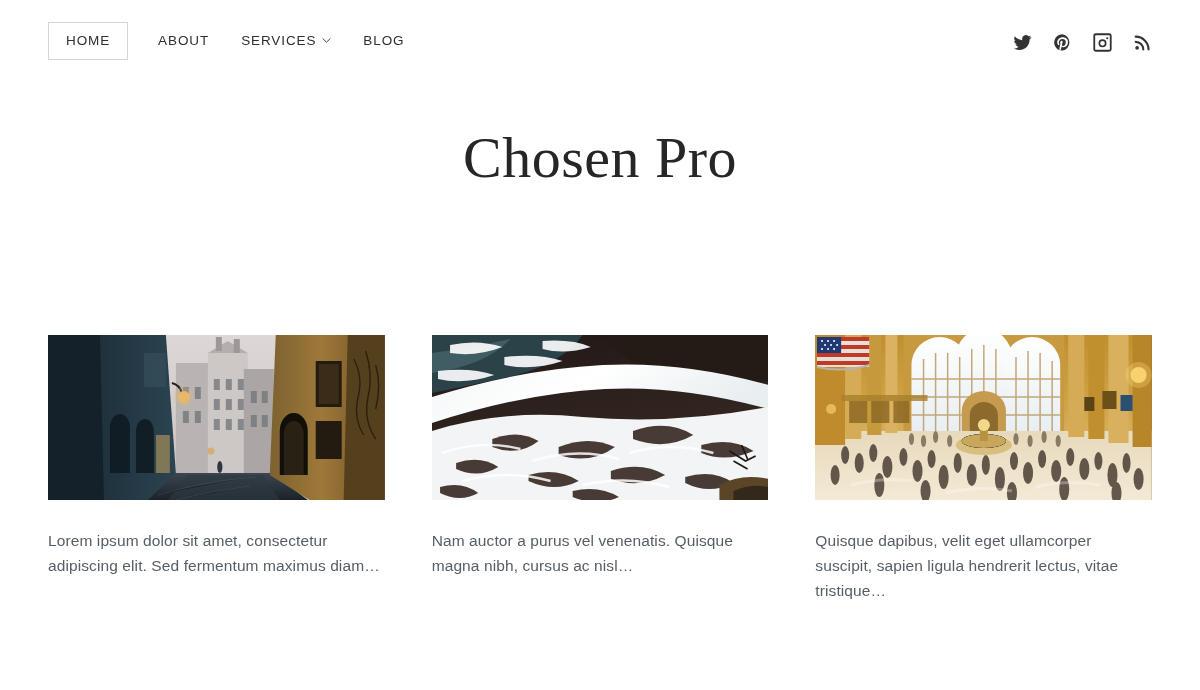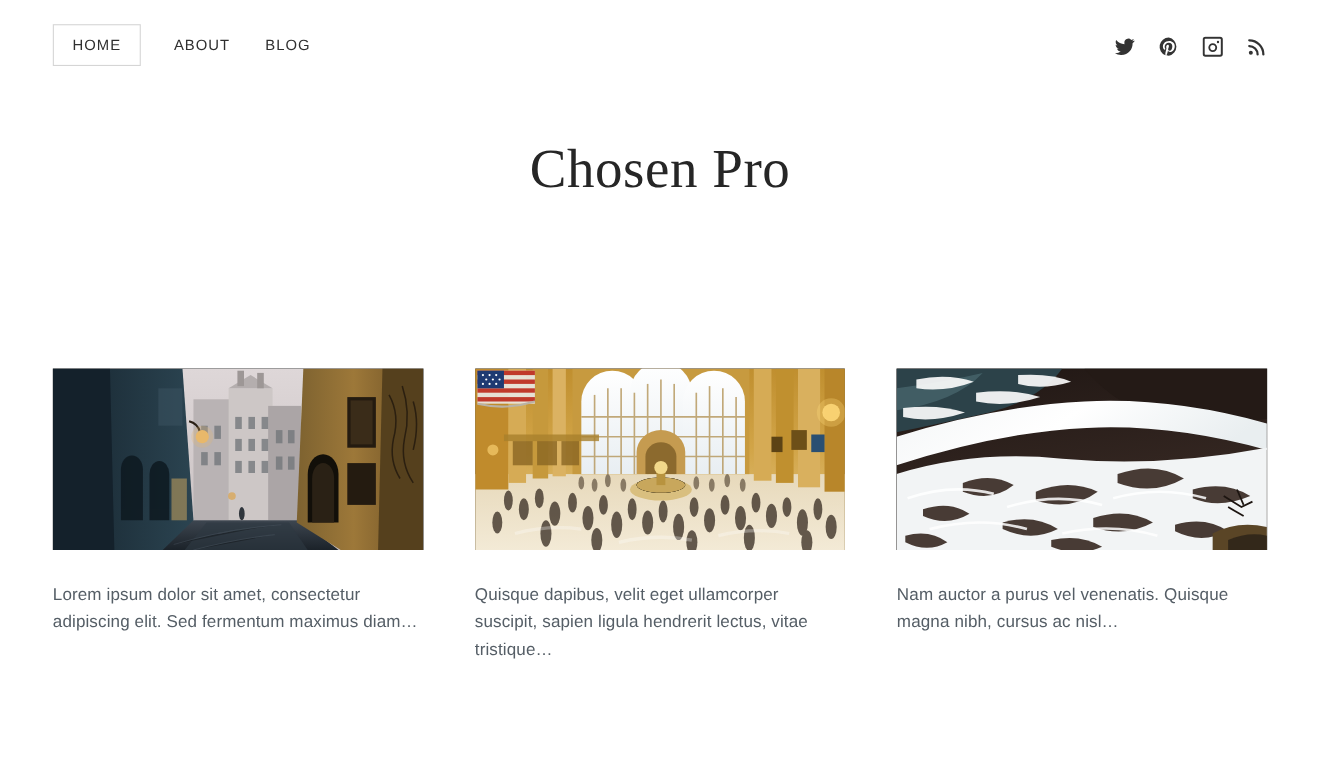--- a/index.html
+++ b/index.html
@@ -90,21 +90,21 @@
   .hero {
     position: absolute;
     top: 128px;
     left: 0;
     width: 1200px;
     text-align: center;
   }
   .hero-title {
     margin: 0;
     font-family: "Liberation Serif", "DejaVu Serif", serif;
-    font-size: 50px;
+    font-size: 58px;
     font-weight: 400;
     line-height: 1.02;
     color: #262626;
     letter-spacing: 0.5px;
   }
   .hero-tagline {
     margin: 14px 0 0 0;
     font-size: 12.5px;
     letter-spacing: 1.5px;
     color: #5c5c5c;
@@ -153,20 +153,28 @@
 <div class="page">
 
   <header class="site-header">
 
     <nav class="main-nav">
       <a class="nav-item is-current" href="#">
         <span>HOME</span>
       </a>
       <a class="nav-item" href="#">
         <span>ABOUT</span>
+      </a>
+      <a class="nav-item" href="#">
+        <span>SERVICES</span>
+        <span class="chevron-down">
+          <svg viewBox="0 0 12 12" width="9" height="9" aria-hidden="true">
+            <path d="M1.2 3.6 L6 8.3 L10.8 3.6" fill="none" stroke="#2f2f2f" stroke-width="1.2" stroke-linecap="round" stroke-linejoin="round"></path>
+          </svg>
+        </span>
       </a>
       <a class="nav-item" href="#">
         <span>BLOG</span>
       </a>
     </nav>
 
     <div class="social-list">
       <a class="social-link" href="#">
         <svg viewBox="0 0 24 24" width="19" height="19" aria-hidden="true">
           <path fill="#333333" d="M23 4.9c-.8.4-1.7.6-2.6.8 1-.6 1.7-1.5 2-2.6-.9.5-1.9.9-2.9 1.1A4.6 4.6 0 0 0 11.6 8c0 .4 0 .7.1 1-3.8-.2-7.2-2-9.5-4.8-.4.7-.6 1.5-.6 2.3 0 1.6.8 3 2 3.8-.7 0-1.5-.2-2.1-.6 0 2.2 1.6 4.1 3.7 4.5-.4.1-.8.2-1.2.2-.3 0-.6 0-.9-.1.6 1.8 2.3 3.2 4.3 3.2a9.2 9.2 0 0 1-5.7 2c-.4 0-.7 0-1.1-.1A13 13 0 0 0 8 21.5c8.4 0 13-7 13-13v-.6c.9-.6 1.6-1.4 2.2-2.3z"></path>
@@ -292,20 +300,86 @@
           <ellipse cx="172" cy="132" rx="2.6" ry="6" fill="#1e252c" opacity="0.9"></ellipse>
 
           <g stroke="#5c6874" stroke-width="1" opacity="0.28">
             <path d="M110 160 q40 -12 80 -16"></path>
             <path d="M128 165 q38 -10 74 -14"></path>
             <path d="M150 150 q30 -6 58 -8"></path>
           </g>
         </svg>
       </a>
       <p class="post-excerpt">Lorem ipsum dolor sit amet, consectetur adipiscing elit. Sed fermentum maximus diam…</p>
+    </article>
+
+    <article class="post-card">
+      <a class="post-thumb" href="#">
+        <svg viewBox="0 0 335 165" preserveAspectRatio="none" aria-hidden="true">
+          <defs>
+            <linearGradient id="deepWater" x1="0" y1="0" x2="0.3" y2="1">
+              <stop offset="0%" stop-color="#201714"></stop>
+              <stop offset="100%" stop-color="#3b2c26"></stop>
+            </linearGradient>
+            <linearGradient id="foamBand" x1="0" y1="0" x2="1" y2="0.25">
+              <stop offset="0%" stop-color="#f4f6f7"></stop>
+              <stop offset="50%" stop-color="#ffffff"></stop>
+              <stop offset="100%" stop-color="#e9eef0"></stop>
+            </linearGradient>
+          </defs>
+          <rect x="0" y="0" width="335" height="165" fill="url(#deepWater)"></rect>
+
+          <path d="M0 0 h150 q-20 28 -66 40 Q40 50 0 58 z" fill="#2c4249"></path>
+          <path d="M0 18 q44 -6 78 -14 q-24 26 -78 34 z" fill="#4a6970" opacity="0.7"></path>
+
+          <path d="M170 0 h165 v46 q-70 8 -120 -10 Q190 24 170 0 z" fill="#241a16"></path>
+
+          <path d="M0 62 Q90 34 170 30 Q250 26 335 50 L335 74 Q248 50 172 54 Q92 58 0 88 z" fill="url(#foamBand)"></path>
+
+          <g fill="#ffffff" opacity="0.9">
+            <path d="M18 10 q28 -6 52 2 q-26 10 -52 6 z"></path>
+            <path d="M72 22 q34 -4 58 4 q-30 10 -58 4 z"></path>
+            <path d="M6 36 q32 -4 56 4 q-30 10 -56 4 z"></path>
+            <path d="M110 6 q30 -2 48 6 q-26 8 -48 2 z"></path>
+          </g>
+
+          <path d="M0 96 Q70 74 150 82 Q240 90 335 72 L335 165 L0 165 z" fill="#f2f4f5"></path>
+
+          <g fill="#3a2b24" opacity="0.92">
+            <path d="M60 104 q26 -10 46 2 q-20 16 -46 6 z"></path>
+            <path d="M126 112 q30 -12 56 0 q-24 18 -56 8 z"></path>
+            <path d="M200 96 q34 -12 60 4 q-28 16 -60 4 z"></path>
+            <path d="M268 110 q30 -8 52 6 q-28 12 -52 2 z"></path>
+            <path d="M24 128 q24 -8 42 4 q-20 12 -42 2 z"></path>
+            <path d="M96 140 q28 -8 50 6 q-24 12 -50 0 z"></path>
+            <path d="M178 136 q30 -10 54 4 q-26 14 -54 4 z"></path>
+            <path d="M252 142 q28 -8 48 6 q-24 12 -48 0 z"></path>
+            <path d="M8 152 q22 -6 38 6 q-18 10 -38 0 z"></path>
+            <path d="M140 156 q26 -6 46 6 q-22 10 -46 0 z"></path>
+          </g>
+
+          <g stroke="#ffffff" stroke-width="2.4" fill="none" opacity="0.85">
+            <path d="M10 118 q40 -14 78 -4"></path>
+            <path d="M100 126 q44 -14 86 -2"></path>
+            <path d="M196 118 q42 -12 84 0"></path>
+            <path d="M30 146 q46 -12 88 0"></path>
+            <path d="M150 150 q44 -10 86 2"></path>
+          </g>
+
+          <path d="M286 150 q22 -12 49 -6 v21 h-49 z" fill="#5a4526"></path>
+          <path d="M300 156 q18 -8 35 -4 v13 h-35 z" fill="#33281a"></path>
+
+          <g stroke="#1d1511" stroke-width="1.6" fill="none">
+            <path d="M296 116 l16 10 l10 -5"></path>
+            <path d="M300 126 l14 8"></path>
+            <path d="M308 110 l6 14"></path>
+          </g>
+        </svg>
+      </a>
+      <p class="post-excerpt">Nam auctor a purus vel venenatis. Quisque magna nibh, cursus ac nisl…</p>
     </article>
 
     <article class="post-card">
       <a class="post-thumb" href="#">
         <svg viewBox="0 0 335 165" preserveAspectRatio="none" aria-hidden="true">
           <defs>
             <linearGradient id="stoneWarm" x1="0" y1="0" x2="0" y2="1">
               <stop offset="0%" stop-color="#c08f2f"></stop>
               <stop offset="45%" stop-color="#d2a548"></stop>
               <stop offset="100%" stop-color="#e4c98c"></stop>
@@ -453,81 +527,15 @@
           <g stroke="#ffffff" stroke-width="3" opacity="0.3" fill="none">
             <path d="M36 150 q30 -8 60 -4"></path>
             <path d="M130 158 q34 -8 66 -2"></path>
             <path d="M220 152 q32 -8 64 -2"></path>
           </g>
         </svg>
       </a>
       <p class="post-excerpt">Quisque dapibus, velit eget ullamcorper suscipit, sapien ligula hendrerit lectus, vitae tristique…</p>
     </article>
 
-    <article class="post-card">
-      <a class="post-thumb" href="#">
-        <svg viewBox="0 0 335 165" preserveAspectRatio="none" aria-hidden="true">
-          <defs>
-            <linearGradient id="deepWater" x1="0" y1="0" x2="0.3" y2="1">
-              <stop offset="0%" stop-color="#201714"></stop>
-              <stop offset="100%" stop-color="#3b2c26"></stop>
-            </linearGradient>
-            <linearGradient id="foamBand" x1="0" y1="0" x2="1" y2="0.25">
-              <stop offset="0%" stop-color="#f4f6f7"></stop>
-              <stop offset="50%" stop-color="#ffffff"></stop>
-              <stop offset="100%" stop-color="#e9eef0"></stop>
-            </linearGradient>
-          </defs>
-          <rect x="0" y="0" width="335" height="165" fill="url(#deepWater)"></rect>
-
-          <path d="M0 0 h150 q-20 28 -66 40 Q40 50 0 58 z" fill="#2c4249"></path>
-          <path d="M0 18 q44 -6 78 -14 q-24 26 -78 34 z" fill="#4a6970" opacity="0.7"></path>
-
-          <path d="M170 0 h165 v46 q-70 8 -120 -10 Q190 24 170 0 z" fill="#241a16"></path>
-
-          <path d="M0 62 Q90 34 170 30 Q250 26 335 50 L335 74 Q248 50 172 54 Q92 58 0 88 z" fill="url(#foamBand)"></path>
-
-          <g fill="#ffffff" opacity="0.9">
-            <path d="M18 10 q28 -6 52 2 q-26 10 -52 6 z"></path>
-            <path d="M72 22 q34 -4 58 4 q-30 10 -58 4 z"></path>
-            <path d="M6 36 q32 -4 56 4 q-30 10 -56 4 z"></path>
-            <path d="M110 6 q30 -2 48 6 q-26 8 -48 2 z"></path>
-          </g>
-
-          <path d="M0 96 Q70 74 150 82 Q240 90 335 72 L335 165 L0 165 z" fill="#f2f4f5"></path>
-
-          <g fill="#3a2b24" opacity="0.92">
-            <path d="M60 104 q26 -10 46 2 q-20 16 -46 6 z"></path>
-            <path d="M126 112 q30 -12 56 0 q-24 18 -56 8 z"></path>
-            <path d="M200 96 q34 -12 60 4 q-28 16 -60 4 z"></path>
-            <path d="M268 110 q30 -8 52 6 q-28 12 -52 2 z"></path>
-            <path d="M24 128 q24 -8 42 4 q-20 12 -42 2 z"></path>
-            <path d="M96 140 q28 -8 50 6 q-24 12 -50 0 z"></path>
-            <path d="M178 136 q30 -10 54 4 q-26 14 -54 4 z"></path>
-            <path d="M252 142 q28 -8 48 6 q-24 12 -48 0 z"></path>
-            <path d="M8 152 q22 -6 38 6 q-18 10 -38 0 z"></path>
-            <path d="M140 156 q26 -6 46 6 q-22 10 -46 0 z"></path>
-          </g>
-
-          <g stroke="#ffffff" stroke-width="2.4" fill="none" opacity="0.85">
-            <path d="M10 118 q40 -14 78 -4"></path>
-            <path d="M100 126 q44 -14 86 -2"></path>
-            <path d="M196 118 q42 -12 84 0"></path>
-            <path d="M30 146 q46 -12 88 0"></path>
-            <path d="M150 150 q44 -10 86 2"></path>
-          </g>
-
-          <path d="M286 150 q22 -12 49 -6 v21 h-49 z" fill="#5a4526"></path>
-          <path d="M300 156 q18 -8 35 -4 v13 h-35 z" fill="#33281a"></path>
-
-          <g stroke="#1d1511" stroke-width="1.6" fill="none">
-            <path d="M296 116 l16 10 l10 -5"></path>
-            <path d="M300 126 l14 8"></path>
-            <path d="M308 110 l6 14"></path>
-          </g>
-        </svg>
-      </a>
-      <p class="post-excerpt">Nam auctor a purus vel venenatis. Quisque magna nibh, cursus ac nisl…</p>
-    </article>
-
   </section>
 
 </div>
 
 </body></html>

